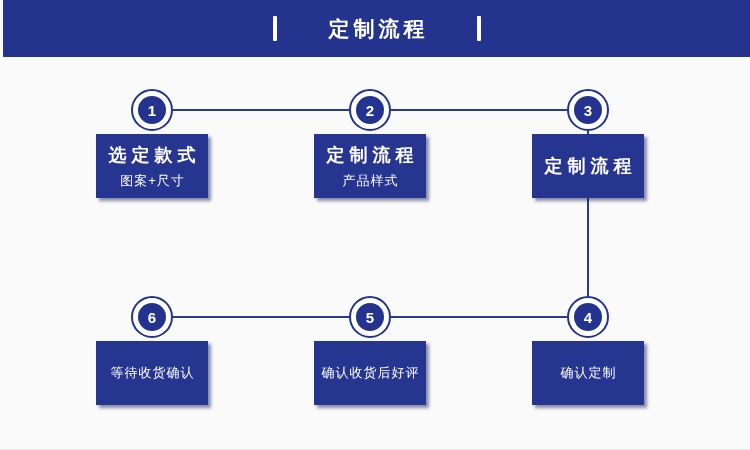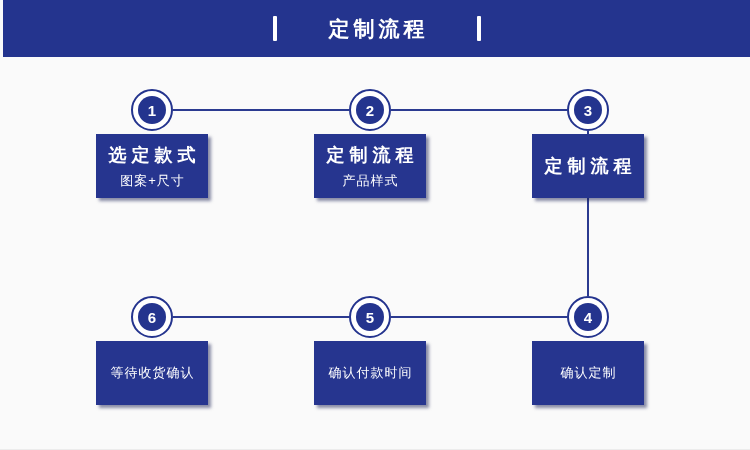--- a/index.html
+++ b/index.html
@@ -120,21 +120,21 @@
   <div class="card">
     <div class="card-sub">等待收货确认</div>
   </div>
 </div>
 
 <div class="node" style="left:312px;top:296px;">
   <div class="circle">
     <div class="circle-inner">5</div>
   </div>
   <div class="card">
-    <div class="card-sub">确认付款时间</div>
+    <div class="card-sub">确认收货后好评</div>
   </div>
 </div>
 
 <div class="node" style="left:530px;top:296px;">
   <div class="circle">
     <div class="circle-inner">4</div>
   </div>
   <div class="card">
     <div class="card-sub">确认定制</div>
   </div>

